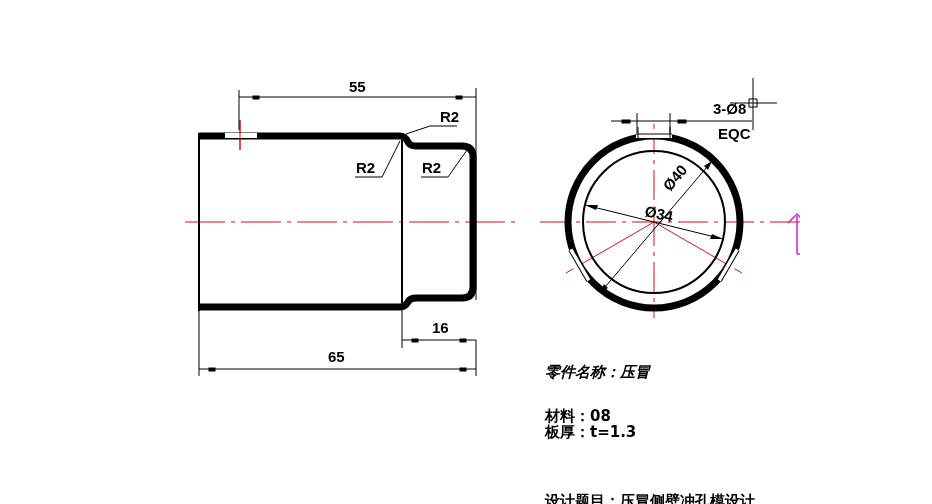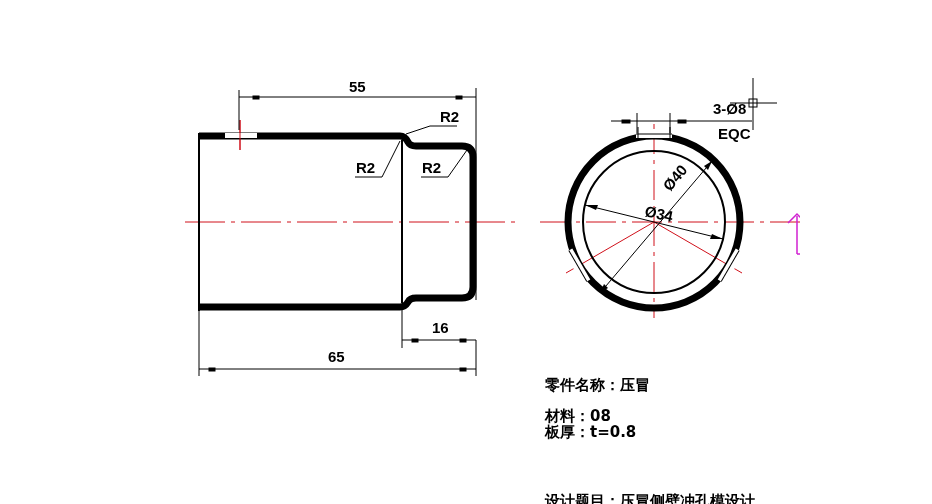--- a/index.html
+++ b/index.html
@@ -128,25 +128,25 @@
     </g>
 
     <g stroke="#d020d0" stroke-width="1.5" fill="none">
       <line x1="797" y1="216" x2="797" y2="254"></line>
       <polyline points="788,223 797,214 806,223"></polyline>
       <line x1="797" y1="254" x2="835" y2="254"></line>
       <polyline points="827,245 836,254 827,263"></polyline>
     </g>
   </svg>
 
-  <div class="spec" style="top:376px;">
+  <div class="spec" style="top:363px;font-style:italic;">
     <span>零件名称：</span><span>压冒</span>
   </div>
   <div class="spec" style="top:395px;margin-top:12px;">
     <span>材料：</span><span>08</span>
   </div>
   <div class="spec" style="top:423px;">
-    <span>板厚：</span><span>t=0.8</span>
+    <span>板厚：</span><span>t=1.3</span>
   </div>
   <div class="spec" style="top:492px;">
     <span>设计题目：</span><span>压冒侧壁冲孔模设计</span>
   </div>
 </div>
 
 </body></html>

